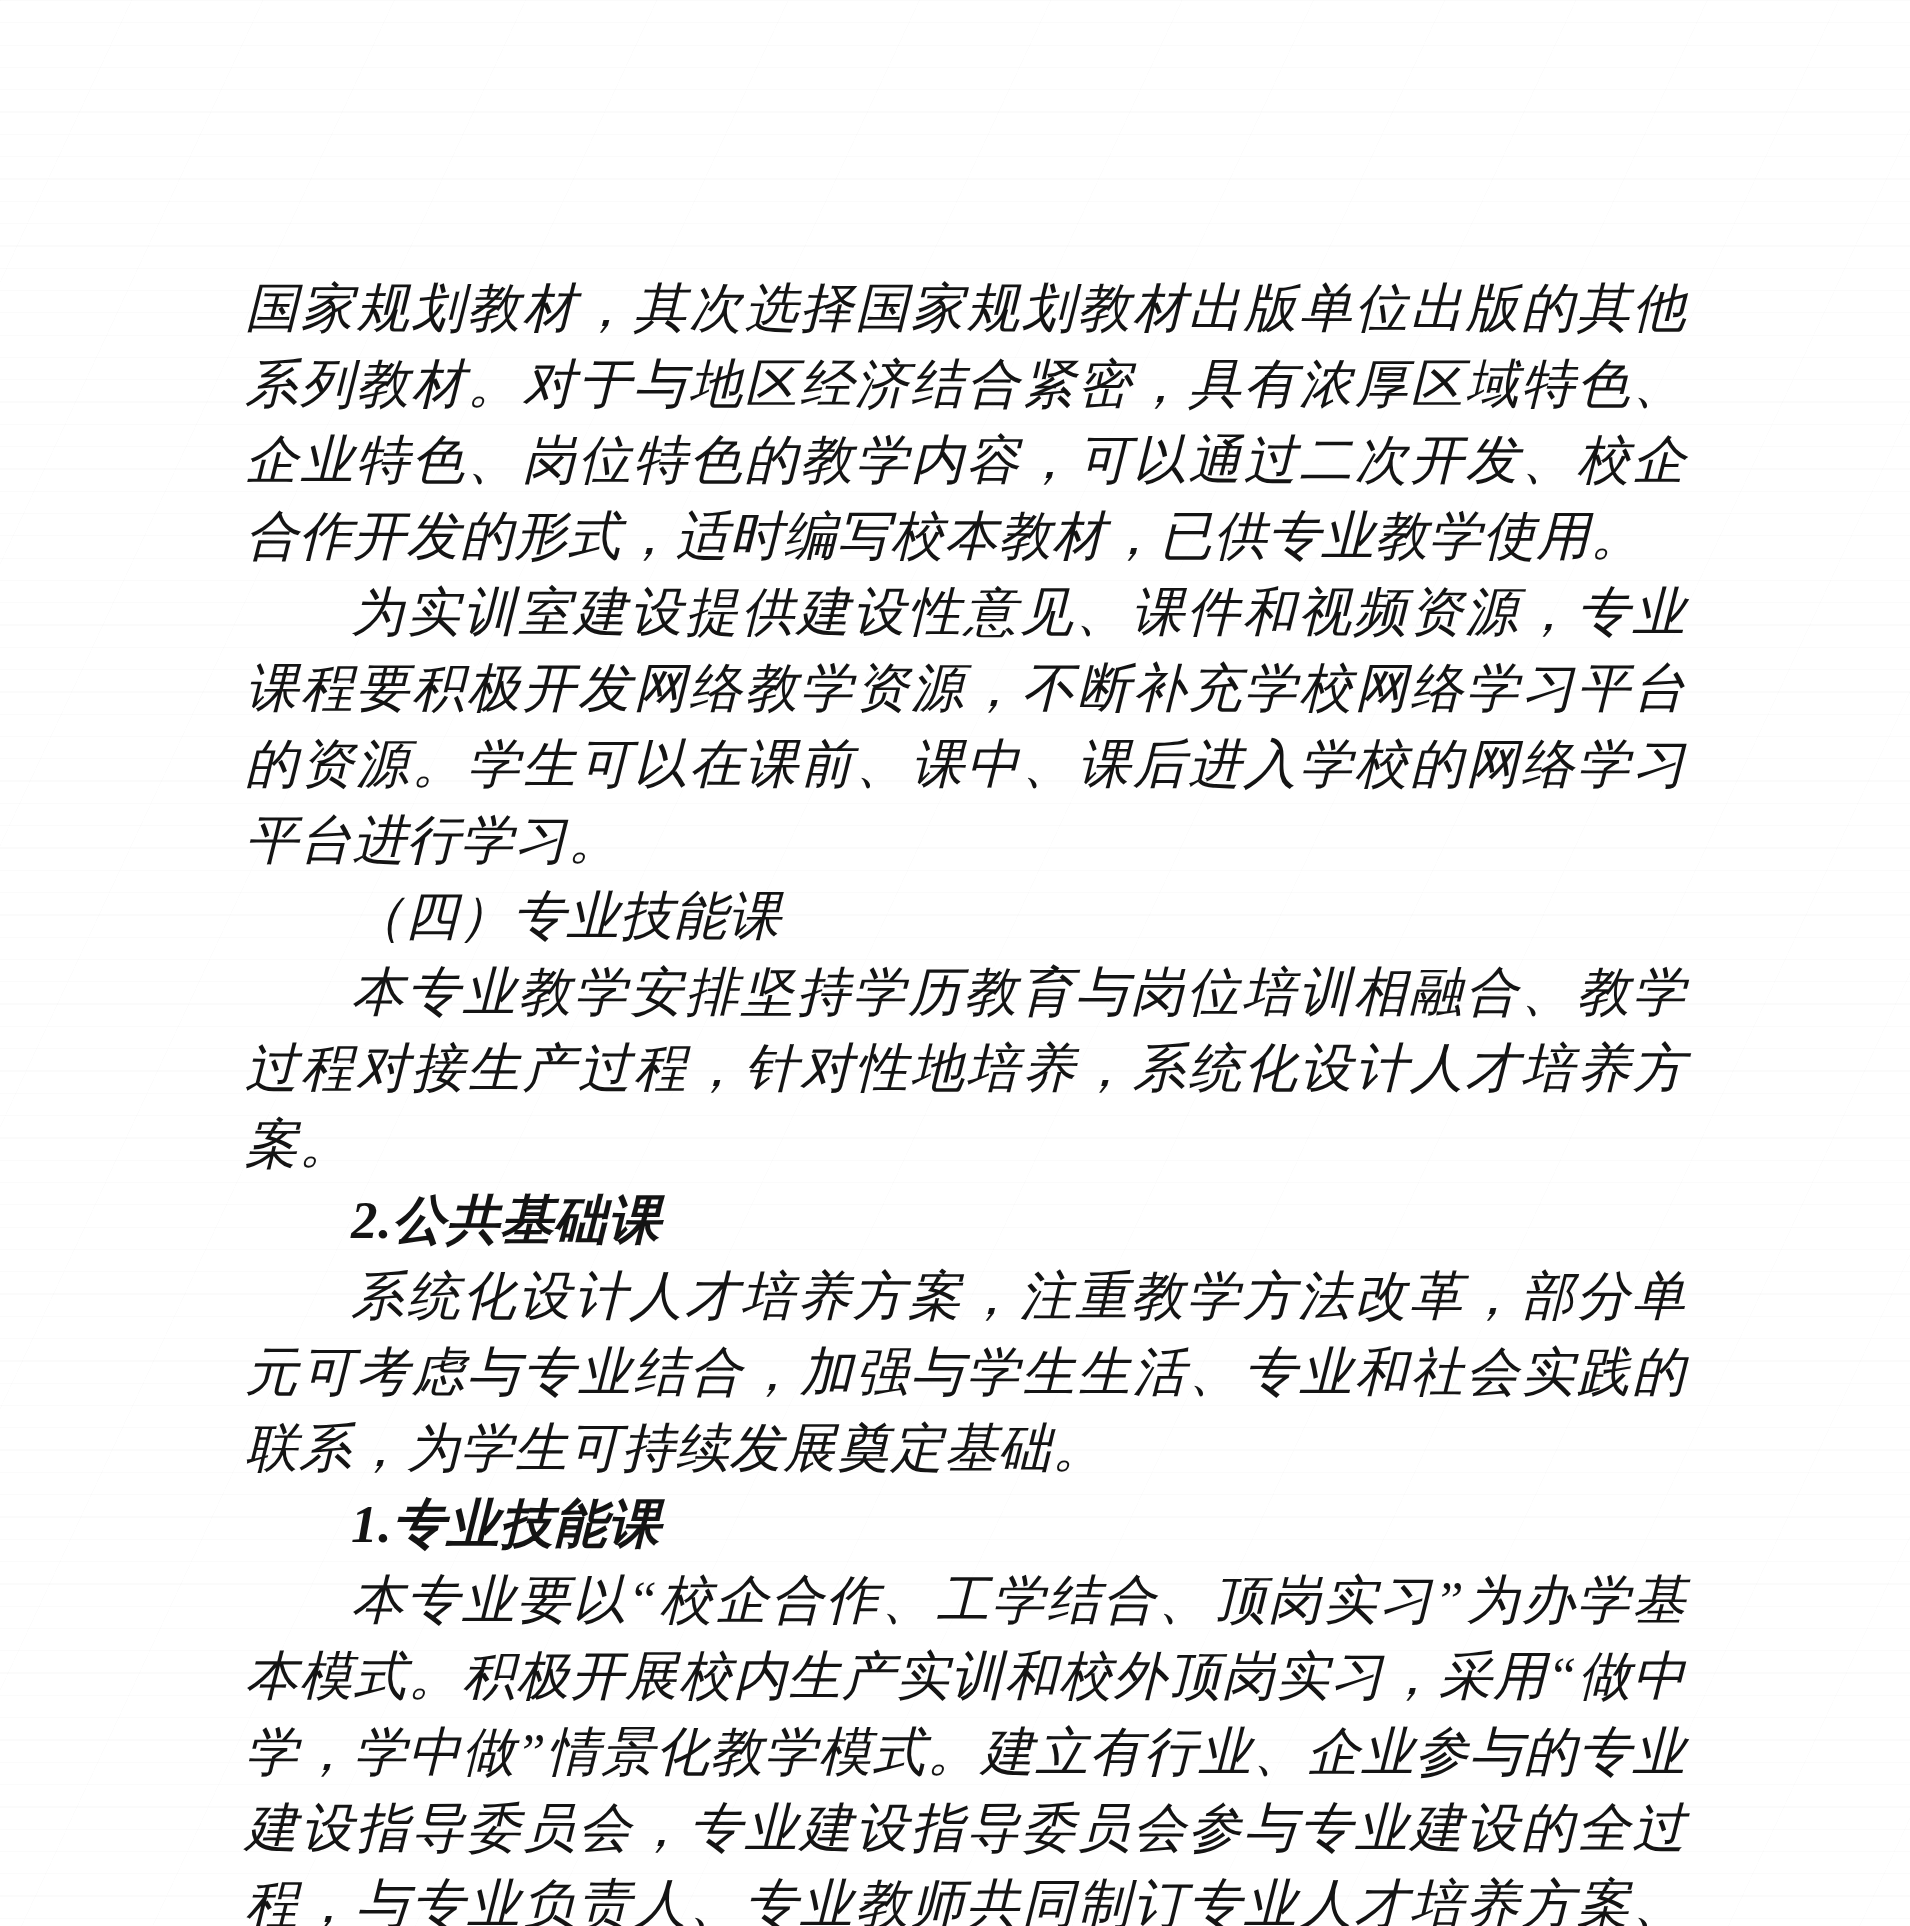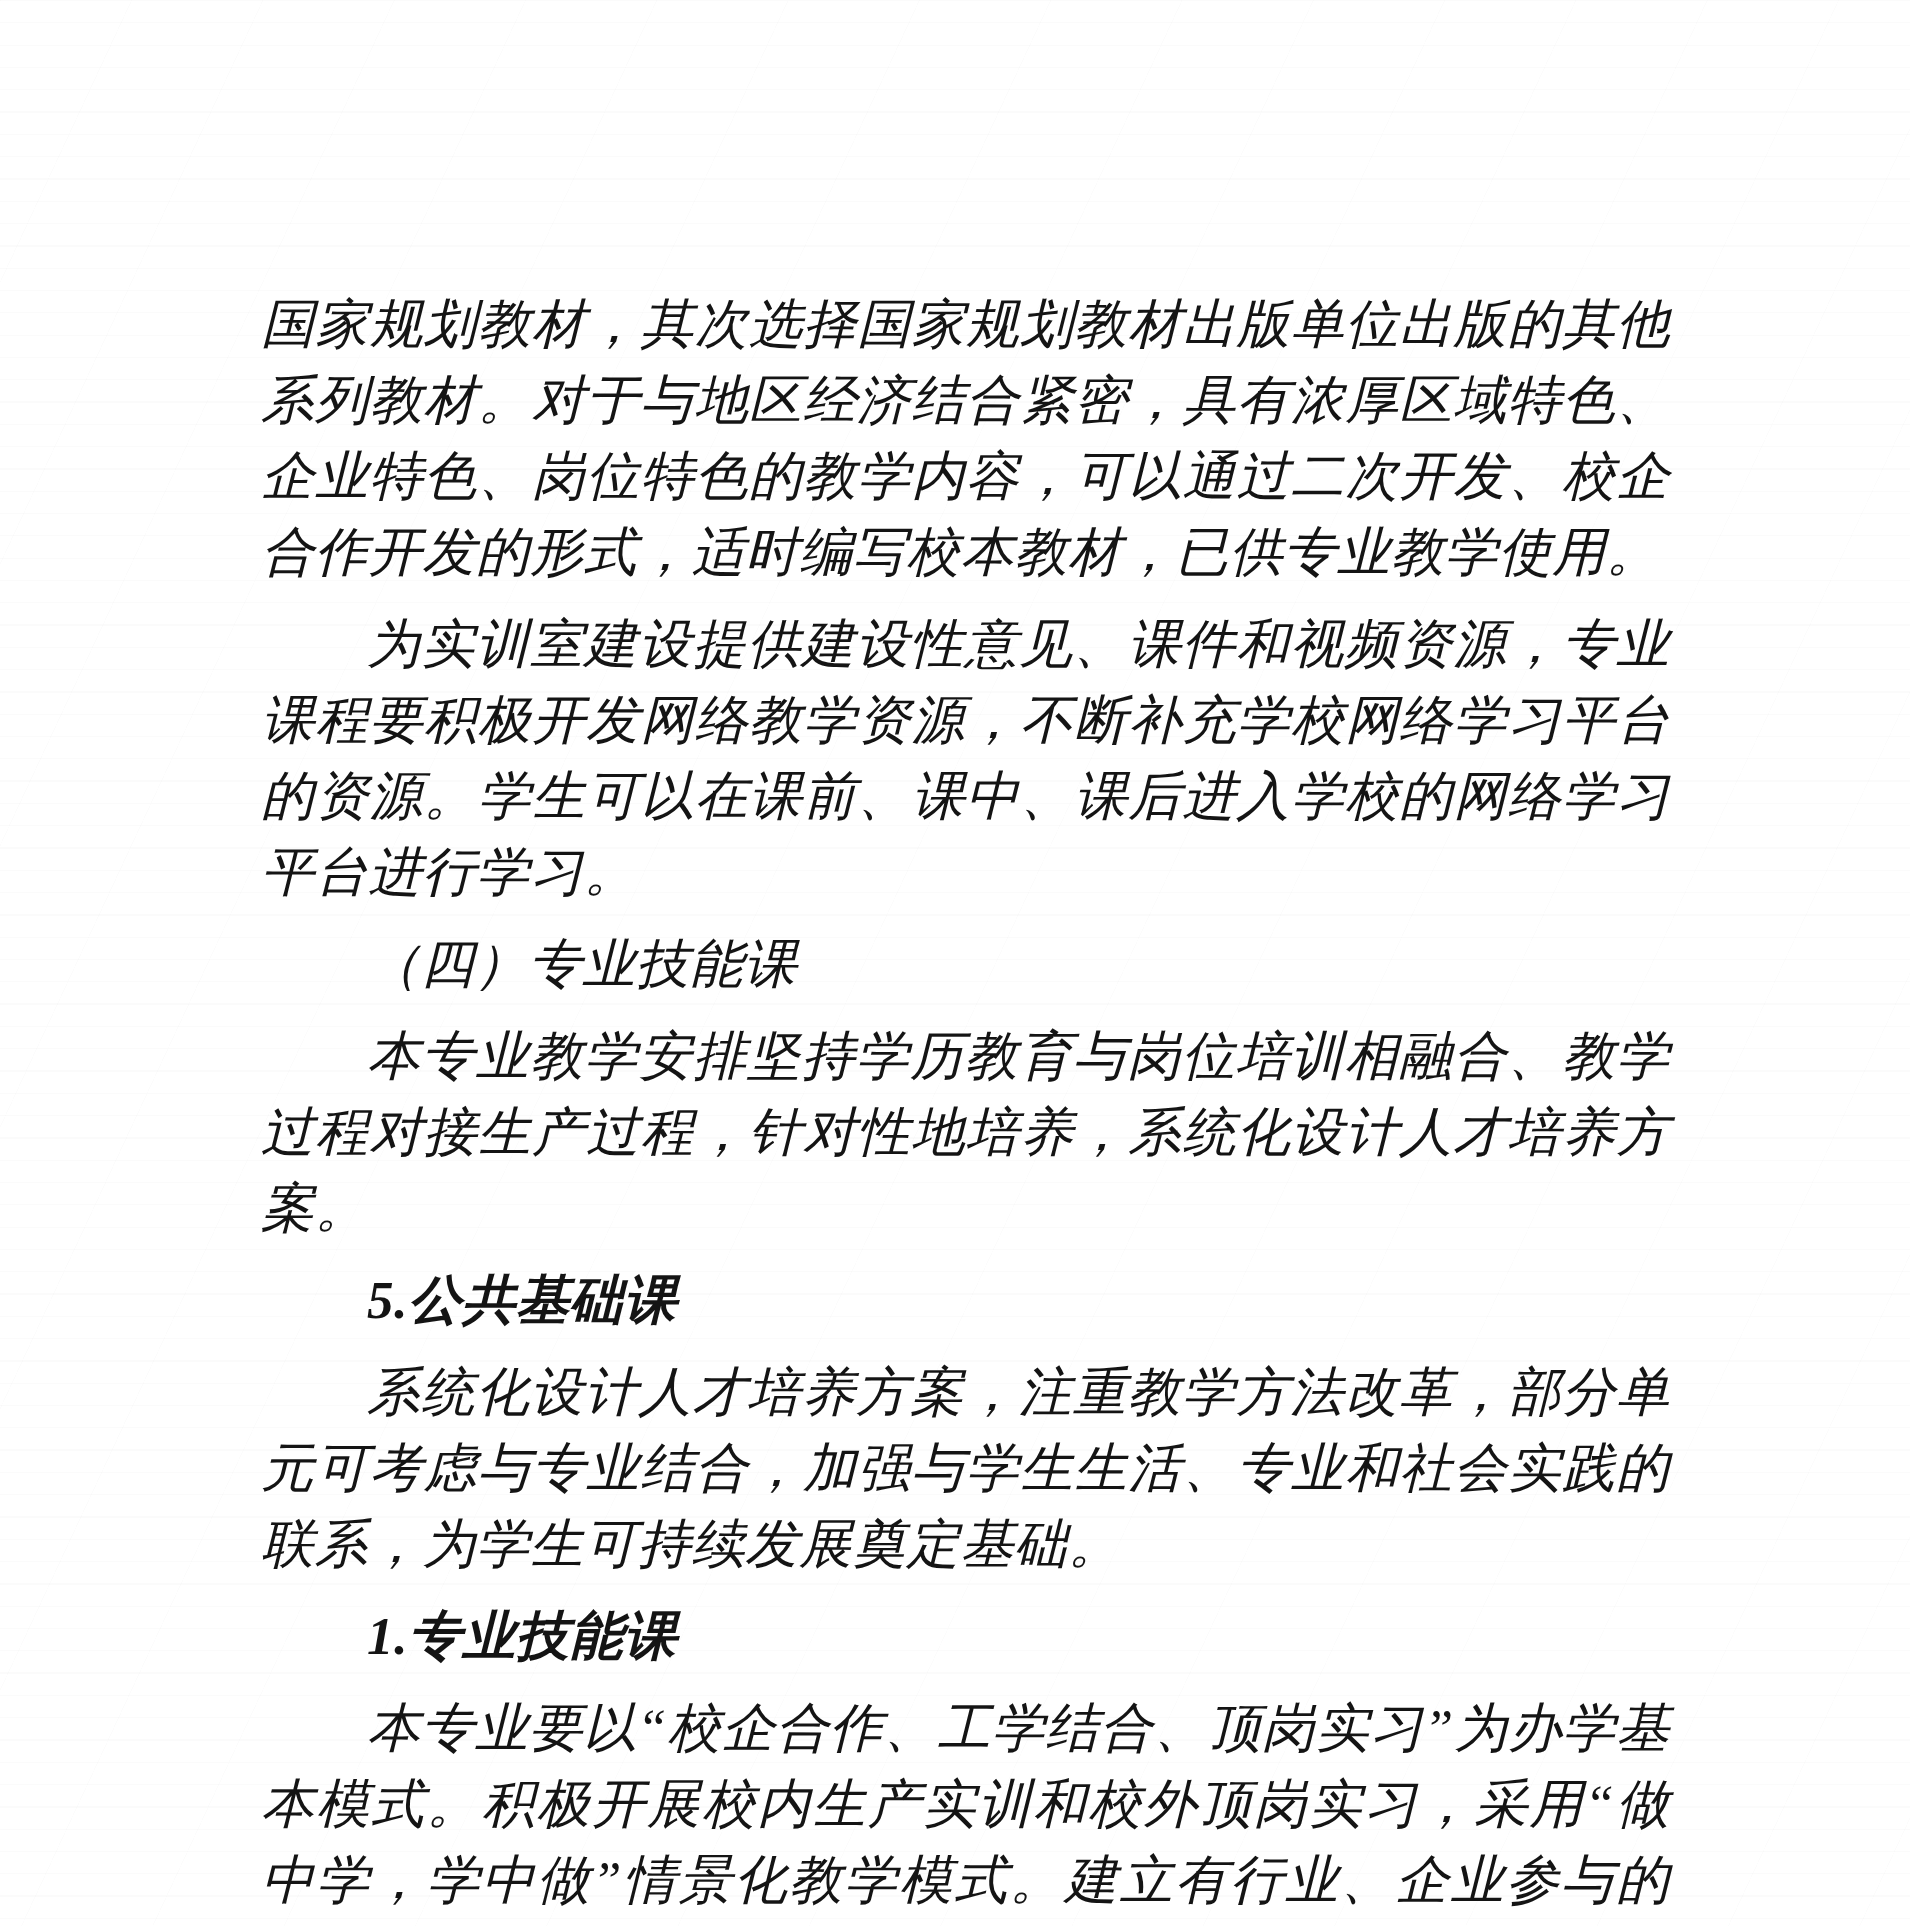--- a/index.html
+++ b/index.html
@@ -30,41 +30,41 @@
     top: 270px;
     width: 1441px;
     color: #141414;
     font-size: 53px;
     line-height: 76px;
     letter-spacing: 0.8px;
     text-align: justify;
     font-style: italic; 
   }
   .content p {
-    margin: 16px;
+    margin: 0;
     padding: 0;
     text-indent: 2em;
   }
   .content p.no-indent {
     text-indent: 0;
   }
   .content p.bold {
     font-weight: 700;
   }
 </style>
 </head>
 <body>
 
 <div class="page">
   <div class="scan-texture"></div>
   <div class="content">
     <p class="no-indent">国家规划教材，其次选择国家规划教材出版单位出版的其他系列教材。对于与地区经济结合紧密，具有浓厚区域特色、企业特色、岗位特色的教学内容，可以通过二次开发、校企合作开发的形式，适时编写校本教材，已供专业教学使用。</p>
     <p>为实训室建设提供建设性意见、课件和视频资源，专业课程要积极开发网络教学资源，不断补充学校网络学习平台的资源。学生可以在课前、课中、课后进入学校的网络学习平台进行学习。</p>
     <p>（四）专业技能课</p>
     <p>本专业教学安排坚持学历教育与岗位培训相融合、教学过程对接生产过程，针对性地培养，系统化设计人才培养方案。</p>
-    <p class="bold">5.公共基础课</p>
+    <p class="bold">2.公共基础课</p>
     <p>系统化设计人才培养方案，注重教学方法改革，部分单元可考虑与专业结合，加强与学生生活、专业和社会实践的联系，为学生可持续发展奠定基础。</p>
     <p class="bold">1.专业技能课</p>
     <p>本专业要以“校企合作、工学结合、顶岗实习”为办学基本模式。积极开展校内生产实训和校外顶岗实习，采用“做中学，学中做”情景化教学模式。建立有行业、企业参与的专业建设指导委员会，专业建设指导委员会参与专业建设的全过程，与专业负责人、专业教师共同制订专业人才培养方案、确定人才培养规格、进行课程设置、为实训室建设提供建设性意见、共同实施教学方法和手段的变革；努力实现“专业对接产业、课程内容对接职业标准、教学过程对接生产过程、毕业证对接职业资格证、职业教育对接终身学习”的五个对接。</p>
 
   </div>
 </div>
 
 
 </body></html>

